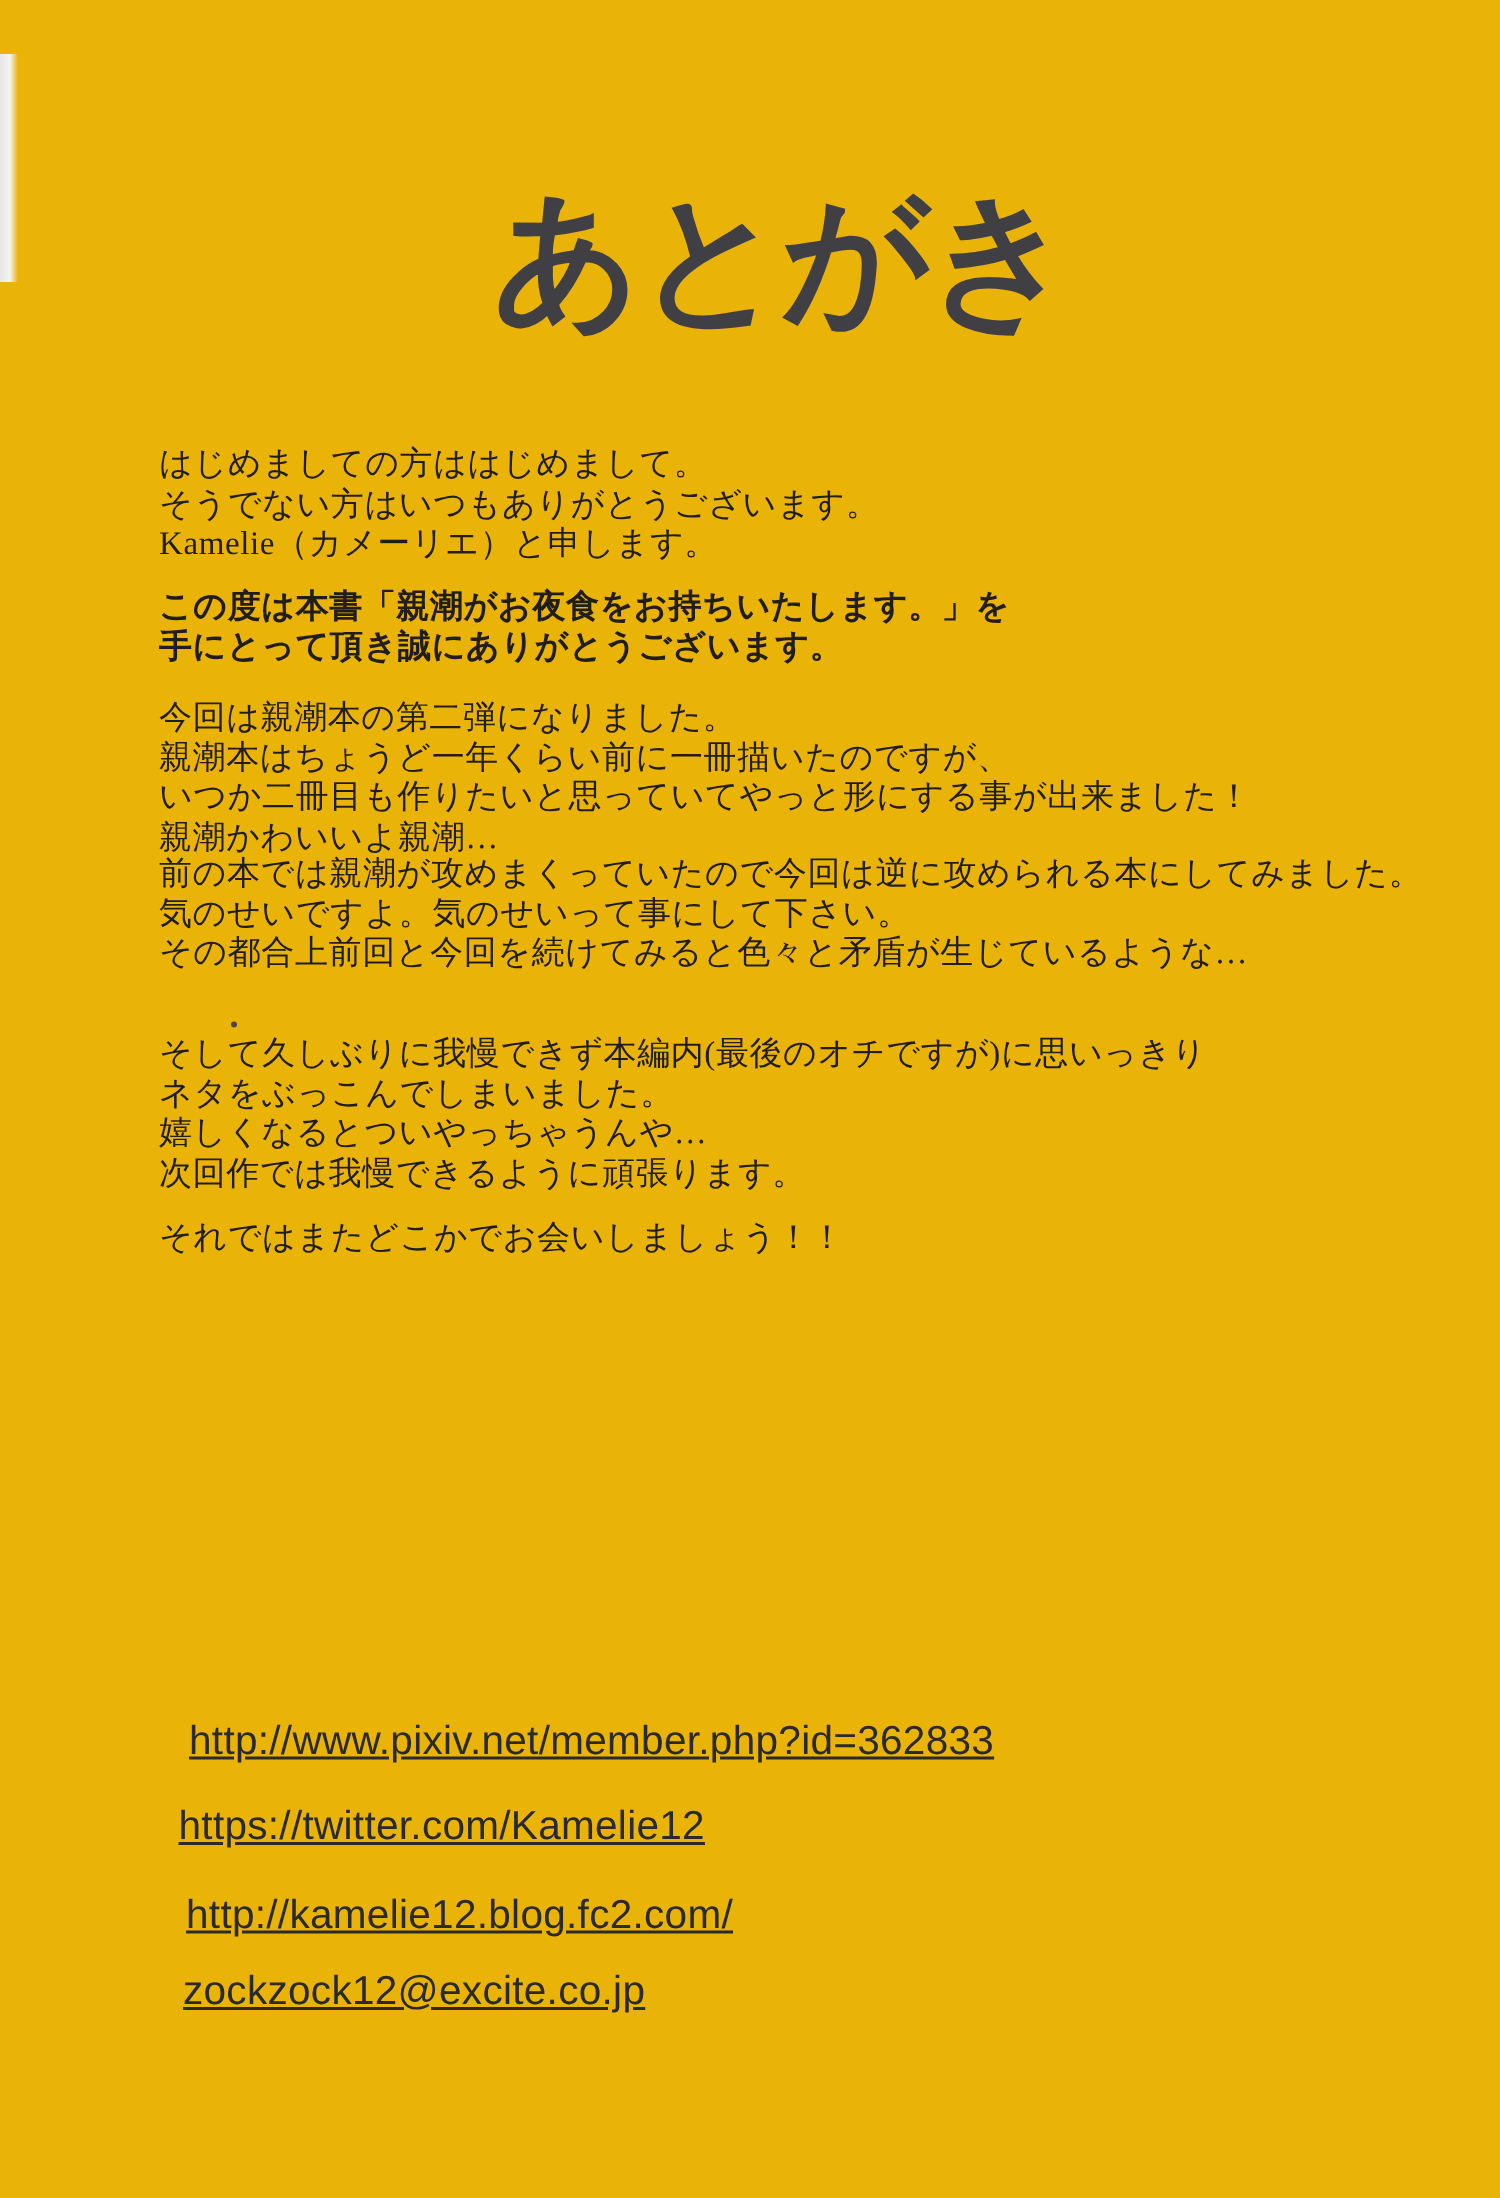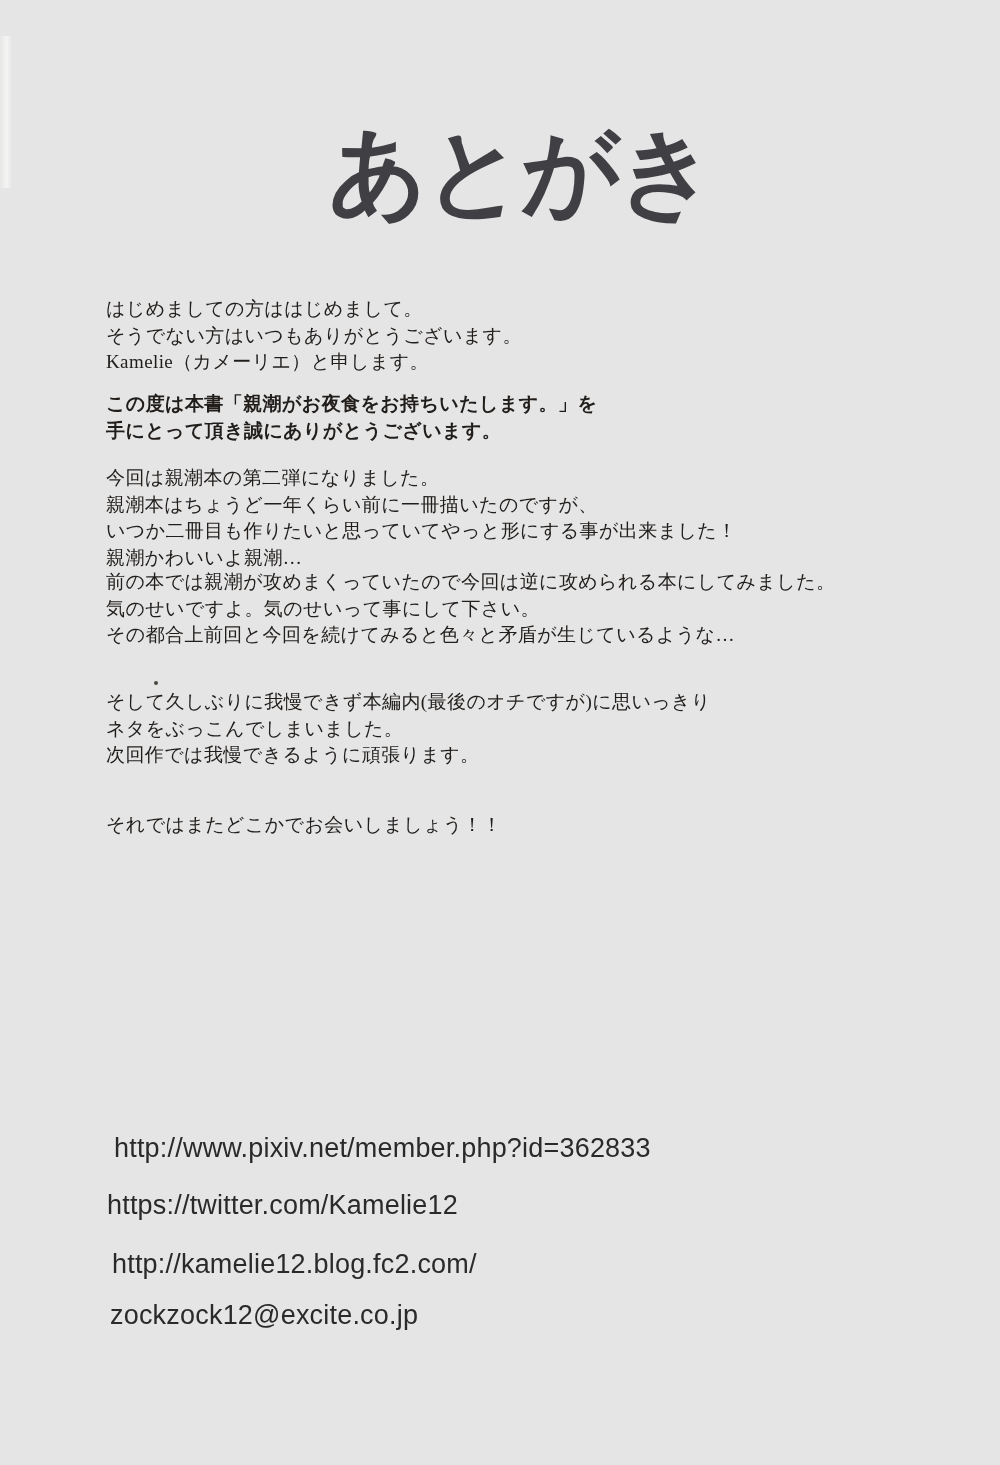--- a/index.html
+++ b/index.html
@@ -4,21 +4,21 @@
 <style>
   html, body {
     margin: 0;
     padding: 0;
     background: #ffffff;
   }
   .page {
     position: relative;
     width: 1000px;
     height: 1465px;
-    background: #e5e5e5;
+    background: #eab308;
     overflow: hidden;
     font-family: "Liberation Serif", "DejaVu Serif", serif;
   }
   
   .edge-streak {
     position: absolute;
     left: 0;
     top: 36px;
     width: 12px;
     height: 152px;
@@ -35,21 +35,21 @@
     font-size: 97px;
     line-height: 1.15;
     letter-spacing: -3px;
     color: #403f43;
     white-space: nowrap;
   }
   .para {
     position: absolute;
     left: 106px;
     margin: 0;
-    font-size: 19px;
+    font-size: 22px;
     line-height: 26.5px;
     letter-spacing: 0.4px;
     color: #201d1b;
     white-space: nowrap;
   }
   .para .line { height: 26.5px; }
   .p1 { top: 296px; }
   .p2 { top: 391px; font-weight: bold; }
   .p3 { top: 465px; }
   .p4 { top: 569px; }
@@ -59,26 +59,27 @@
     position: absolute;
     left: 154px;
     top: 681px;
     width: 4px;
     height: 4px;
     border-radius: 50%;
     background: #4a4742;
   }
   .link {
     position: absolute;
-    margin: 0;
+    margin: 12px;
     font-family: "Liberation Sans", "DejaVu Sans", sans-serif;
     font-size: 27px;
     letter-spacing: 0.2px;
     color: #2a2a2a;
     white-space: nowrap;
+    text-decoration: underline;
   }
   .l1 { left: 114px; top: 1133px; }
   .l2 { left: 107px; top: 1190px; }
   .l3 { left: 112px; top: 1249px; }
   .l4 { left: 110px; top: 1300px; }
 </style>
 </head>
 <body>
 
 <div class="page">
@@ -109,20 +110,21 @@
     <div class="line">前の本では親潮が攻めまくっていたので今回は逆に攻められる本にしてみました。</div>
     <div class="line">気のせいですよ。気のせいって事にして下さい。</div>
     <div class="line">その都合上前回と今回を続けてみると色々と矛盾が生じているような…</div>
   </div>
 
   <div class="speck"></div>
 
   <div class="para p5">
     <div class="line">そして久しぶりに我慢できず本編内(最後のオチですが)に思いっきり</div>
     <div class="line">ネタをぶっこんでしまいました。</div>
+    <div class="line">嬉しくなるとついやっちゃうんや…</div>
     <div class="line">次回作では我慢できるように頑張ります。</div>
   </div>
 
   <div class="para p6">
     <div class="line">それではまたどこかでお会いしましょう！！</div>
   </div>
 
   <p class="link l1">http://www.pixiv.net/member.php?id=362833</p>
   <p class="link l2">https://twitter.com/Kamelie12</p>
   <p class="link l3">http://kamelie12.blog.fc2.com/</p>

